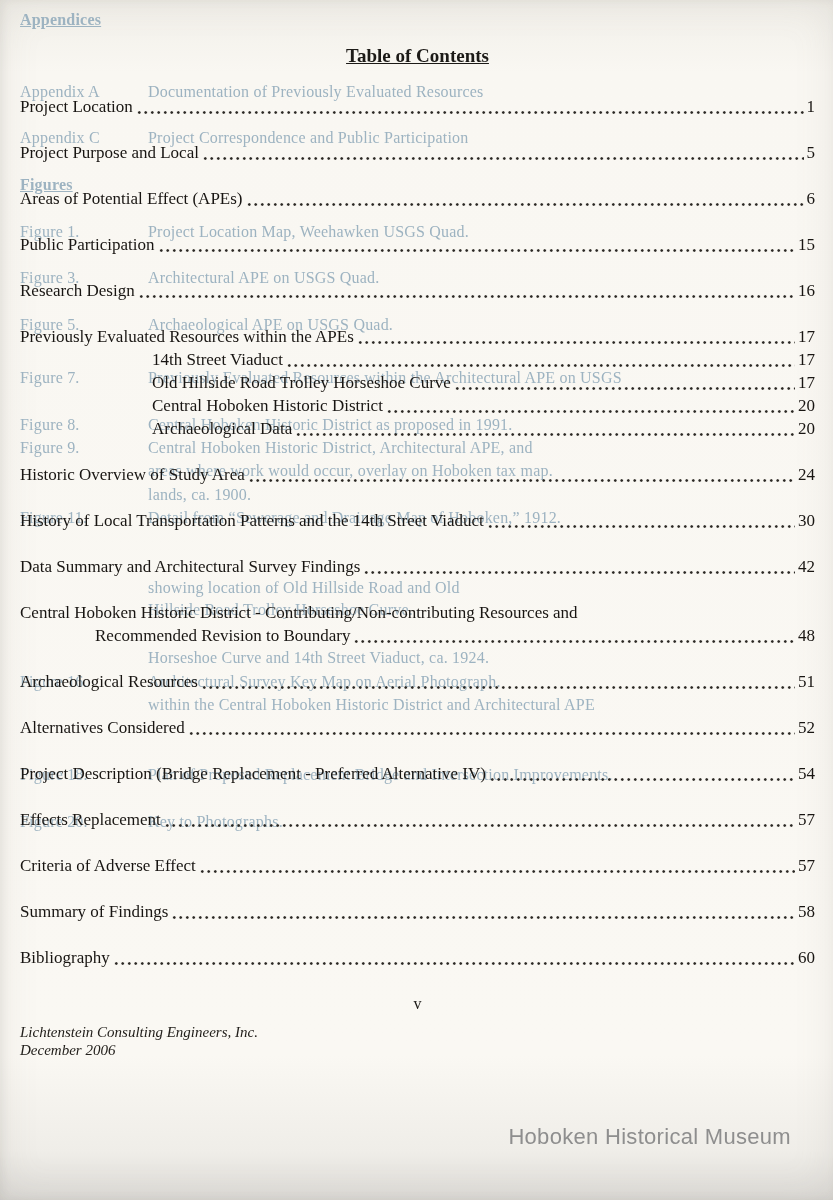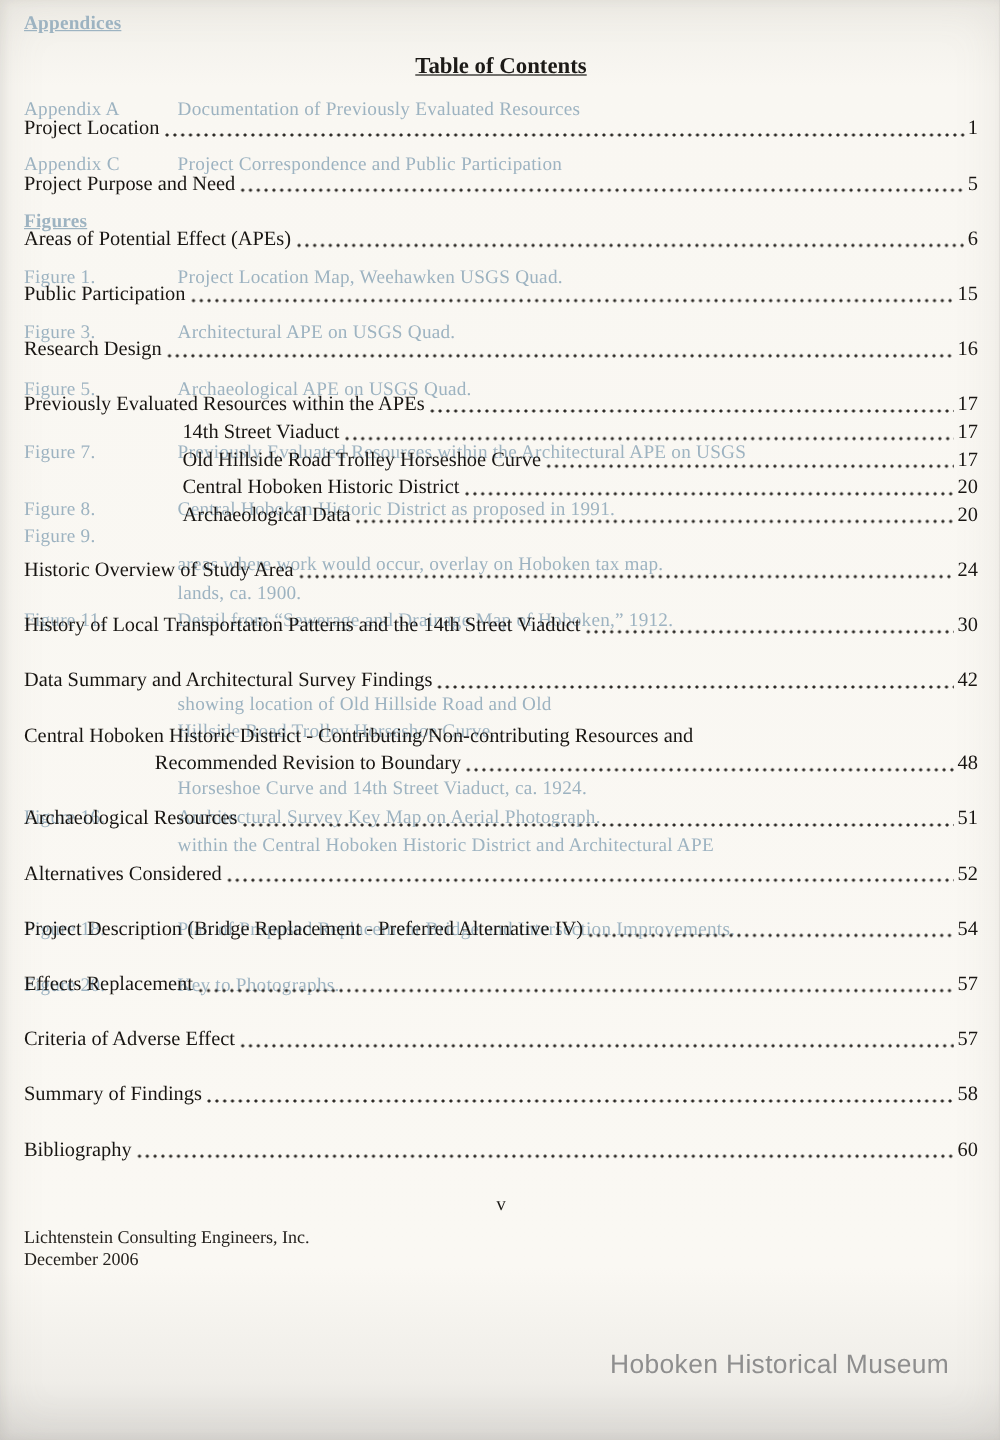--- a/index.html
+++ b/index.html
@@ -35,39 +35,39 @@
     text-decoration:underline;line-height:24px;
   }
   .toc-row{
     display:flex;align-items:baseline;
     font-size:17px;line-height:22px;
     margin-bottom:24px;
     color:#181512;
   }
   .toc-row.tight{margin-bottom:1px;}
   .toc-row.sub .toc-label{margin-left:132px;}
-  .toc-row.cont .toc-label{margin-left:109px;}
+  .toc-row.cont .toc-label{margin-left:75px;}
   .toc-label{flex:0 0 auto;white-space:nowrap;font-family:Liberation Serif, serif;}
   .dots{
     flex:1 1 auto;
     height:5px;align-self:flex-end;margin:0 3px 3px 3px;
     background-image:radial-gradient(circle,#2b2824 1.1px,transparent 1.5px);
     background-size:6.5px 5px;
     background-position:0 100%;
     background-repeat:repeat-x;
   }
   .toc-page{flex:0 0 auto;text-align:right;}
 
   .page-marker{
     margin-top:10px;
     text-align:center;font-size:16px;line-height:22px;
   }
   .footer{
     margin-top:8px;
-    font-size:15px;line-height:18px;
+    font-style:italic;font-size:15px;line-height:18px;
     color:#23201c;
   }
 
   .watermark{
     position:absolute;z-index:3;
     right:42px;top:1124px;
     font-family:"Liberation Sans", sans-serif;
     font-size:22px;color:#8e8e8e;letter-spacing:0.3px;
   }
 </style>
@@ -108,20 +108,21 @@
     <div class="ghost-line" style="top:368px">
         <span class="g-label">Figure 7.</span>
         <span class="g-text">Previously Evaluated Resources within the Architectural APE on USGS</span>
       </div>
     <div class="ghost-line" style="top:415px">
         <span class="g-label">Figure 8.</span>
         <span class="g-text">Central Hoboken Historic District as proposed in 1991.</span>
       </div>
     <div class="ghost-line" style="top:438px">
         <span class="g-label">Figure 9.</span>
+        <span class="g-text">Central Hoboken Historic District, Architectural APE, and</span>
       </div>
     <div class="ghost-line" style="top:461px">
         <span class="g-label"></span>
         <span class="g-text">areas where work would occur, overlay on Hoboken tax map.</span>
       </div>
     <div class="ghost-line" style="top:485px">
         <span class="g-label"></span>
         <span class="g-text">lands, ca. 1900.</span>
       </div>
     <div class="ghost-line" style="top:508px">
@@ -163,21 +164,21 @@
 
   <div class="content">
     <div class="doc-title">Table of Contents</div>
 
     <div class="toc-row">
         <span class="toc-label">Project Location</span>
         <span class="dots"></span>
         <span class="toc-page">1</span>
       </div>
     <div class="toc-row">
-        <span class="toc-label">Project Purpose and Need</span>
+        <span class="toc-label">Project Purpose and Local</span>
         <span class="dots"></span>
         <span class="toc-page">5</span>
       </div>
     <div class="toc-row">
         <span class="toc-label">Areas of Potential Effect (APEs)</span>
         <span class="dots"></span>
         <span class="toc-page">6</span>
       </div>
     <div class="toc-row">
         <span class="toc-label">Public Participation</span>

